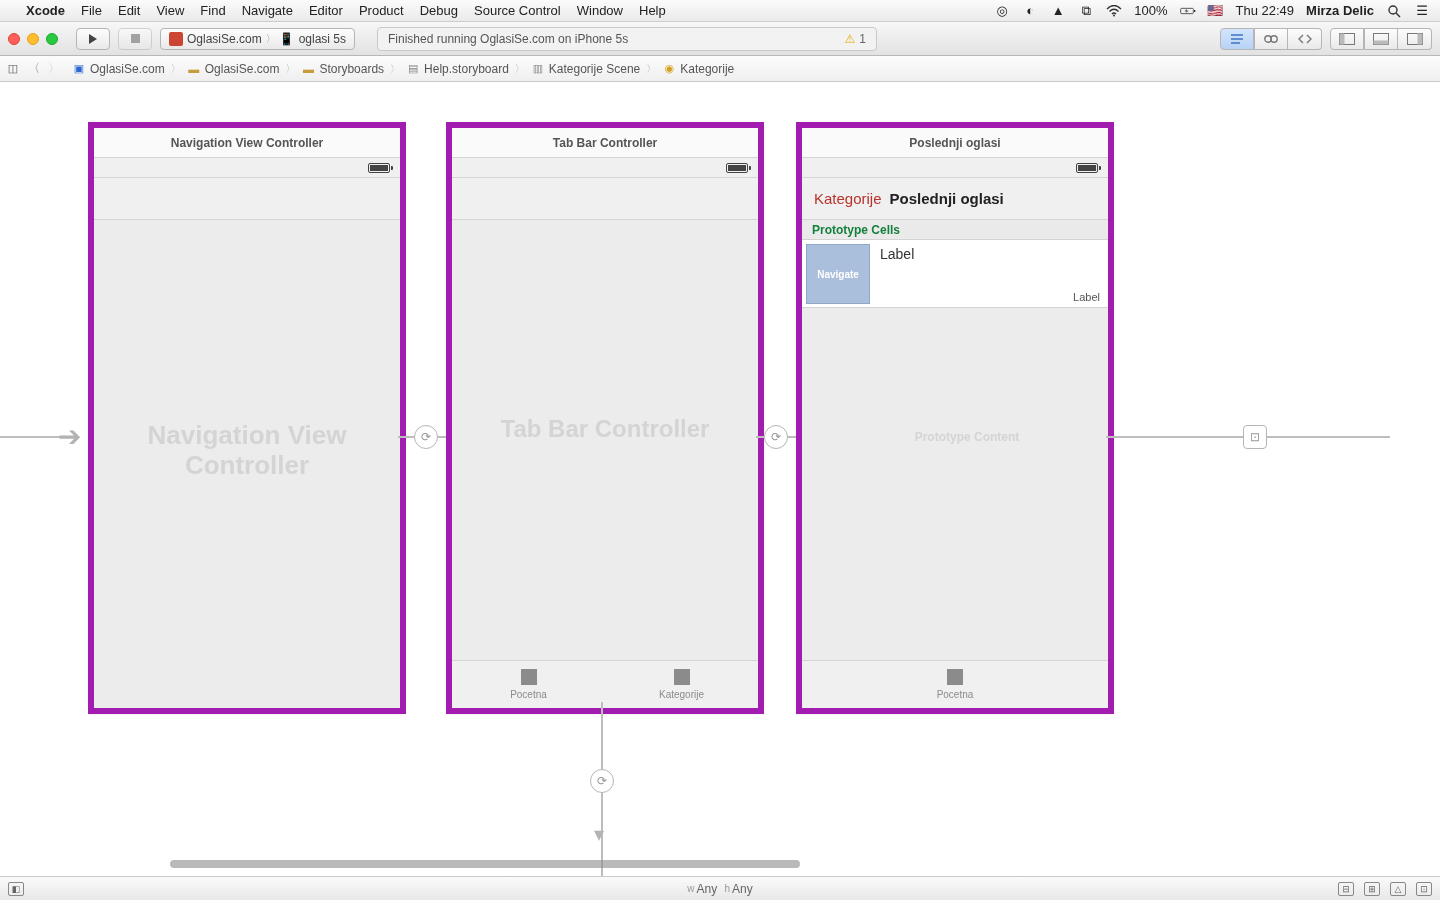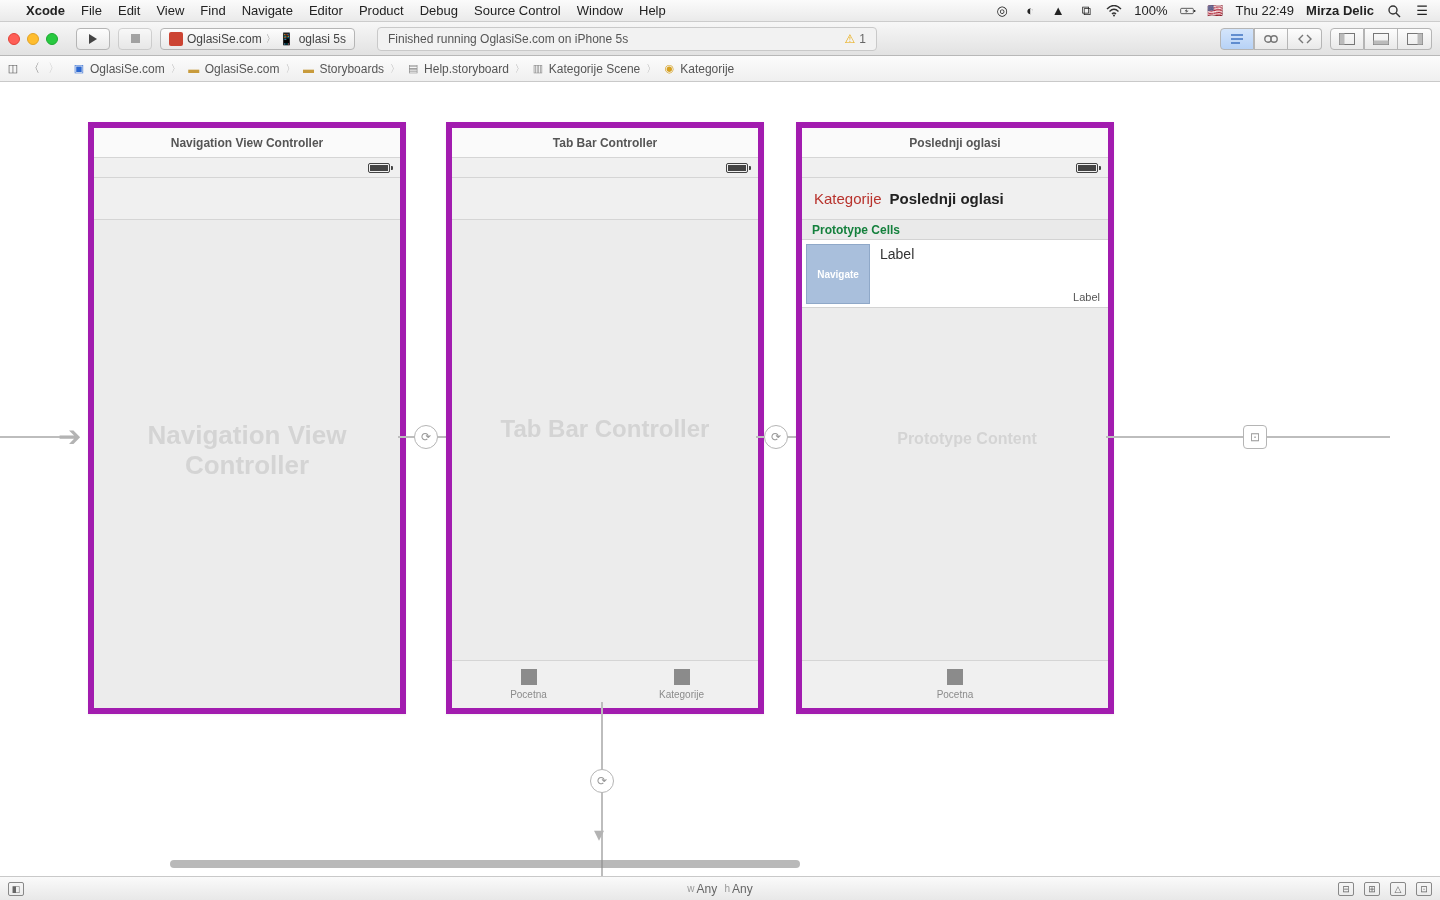--- a/index.html
+++ b/index.html
@@ -311,21 +311,21 @@
       <span class="back">Kategorije</span>
       <span class="ttl">Poslednji oglasi</span>
     </div>
     <div class="proto-head">Prototype Cells</div>
     <div class="proto-cell">
       <div class="img">Navigate</div>
       <div class="lbl1">Label</div>
       <div class="lbl2">Label</div>
     </div>
     <div class="scene-body" style="height:352px;">
-      <div class="big-label" style="top:122px;font-size:16px;font-weight:600;padding-left:24px;">Prototype Content</div>
+      <div class="big-label" style="top:122px;font-size:12px;font-weight:600;padding-left:24px;">Prototype Content</div>
     </div>
     <div class="tabbar">
       <div class="tab">
           <div class="sq"></div>
           <div class="tl">Pocetna</div>
         </div>
     </div>
   </div>
 
   <div class="segue-line" style="left:1106px;width:284px;"></div>

